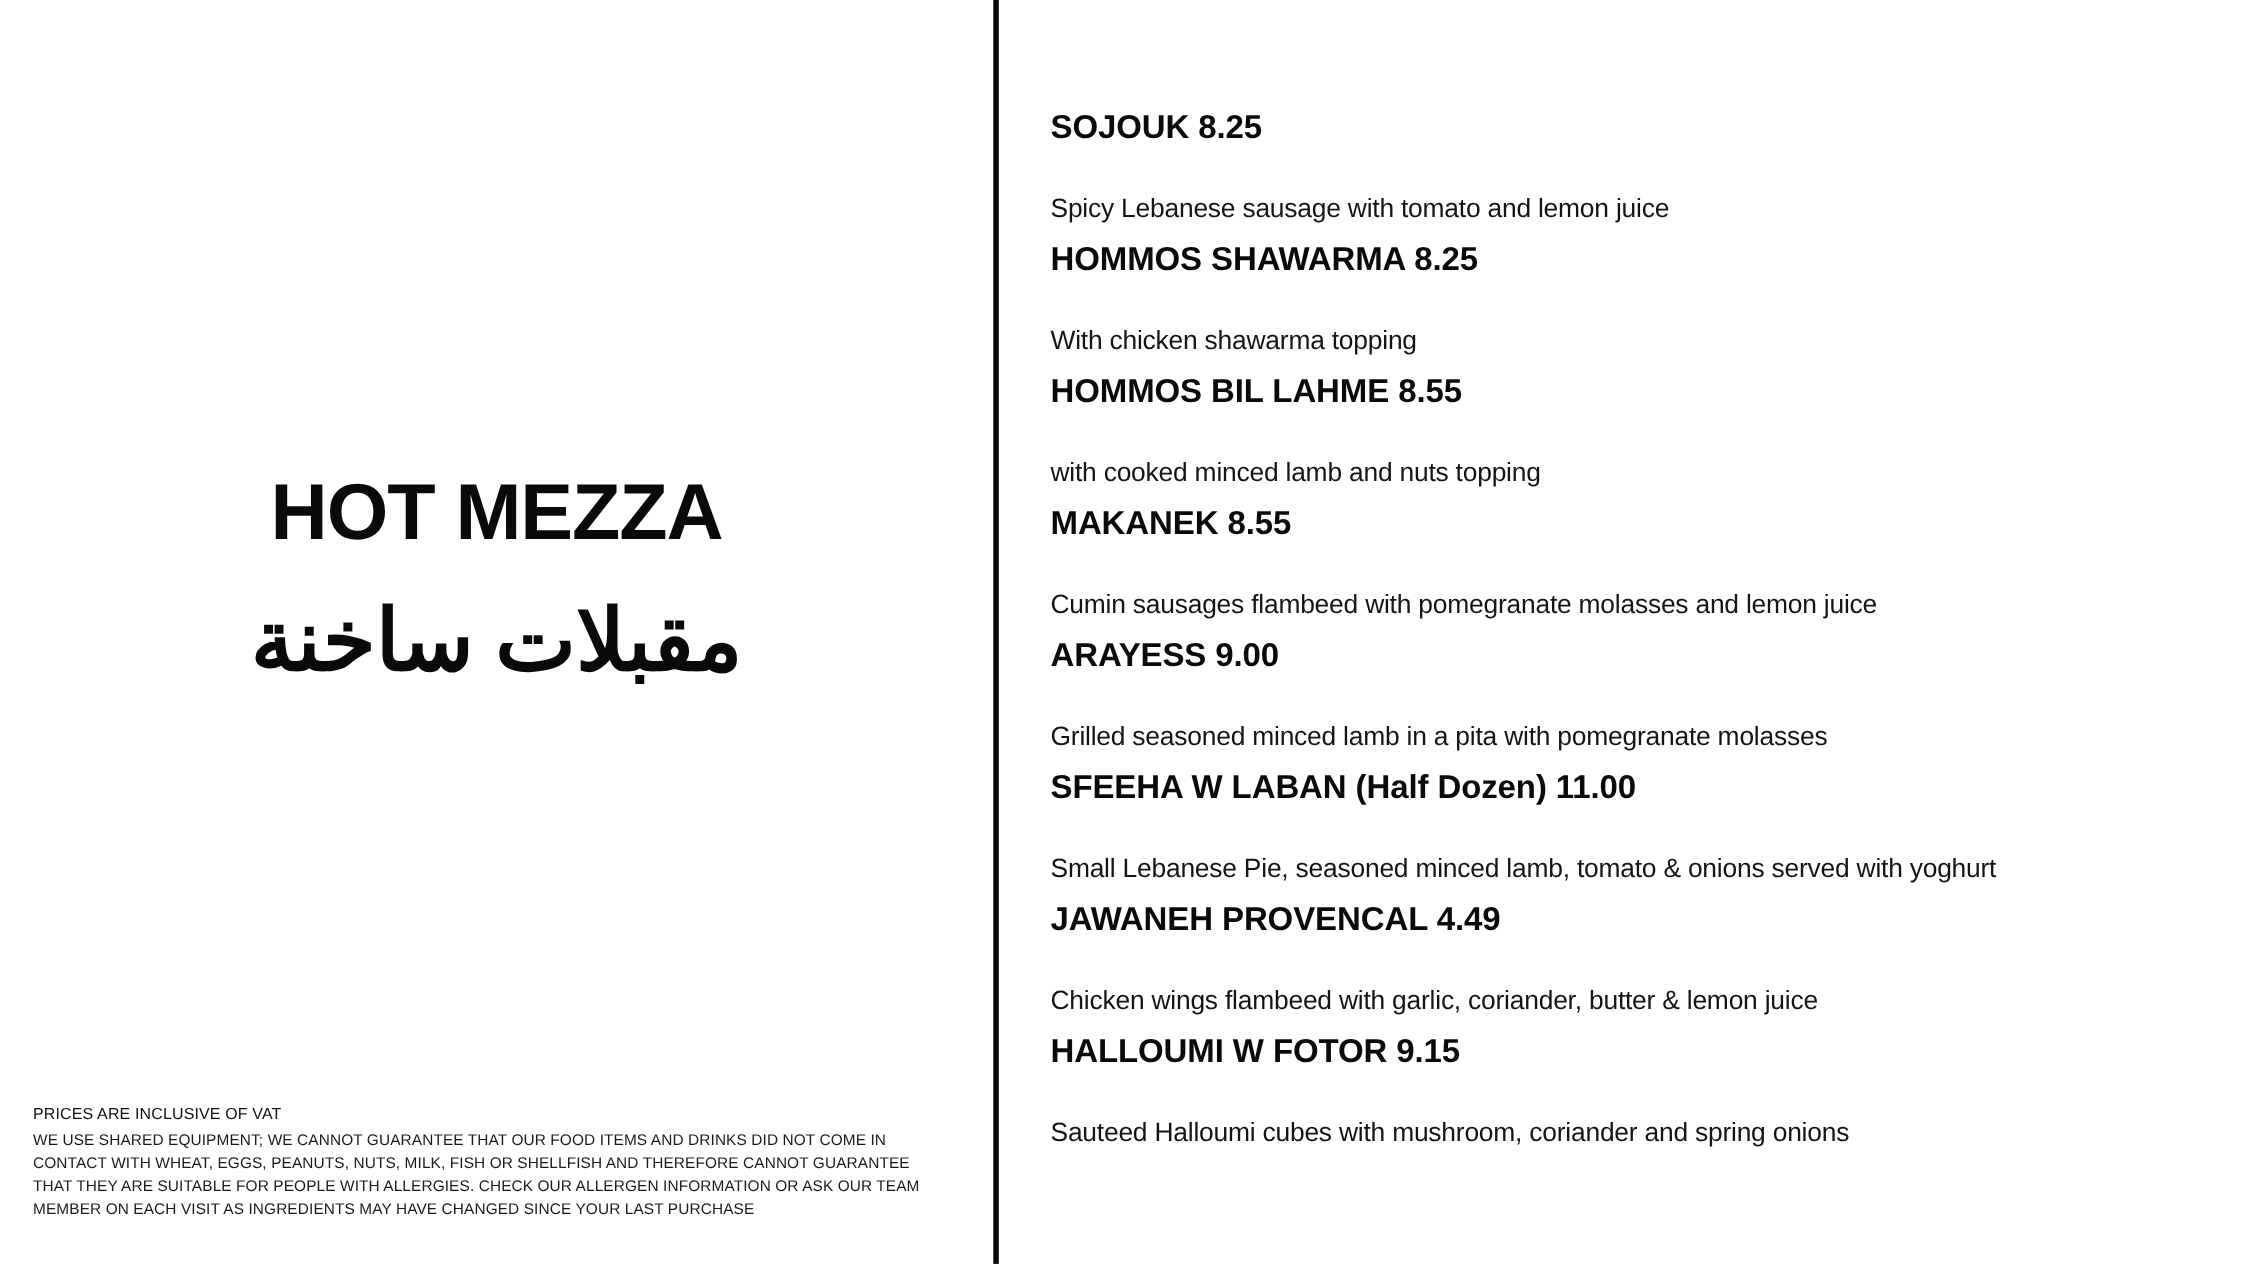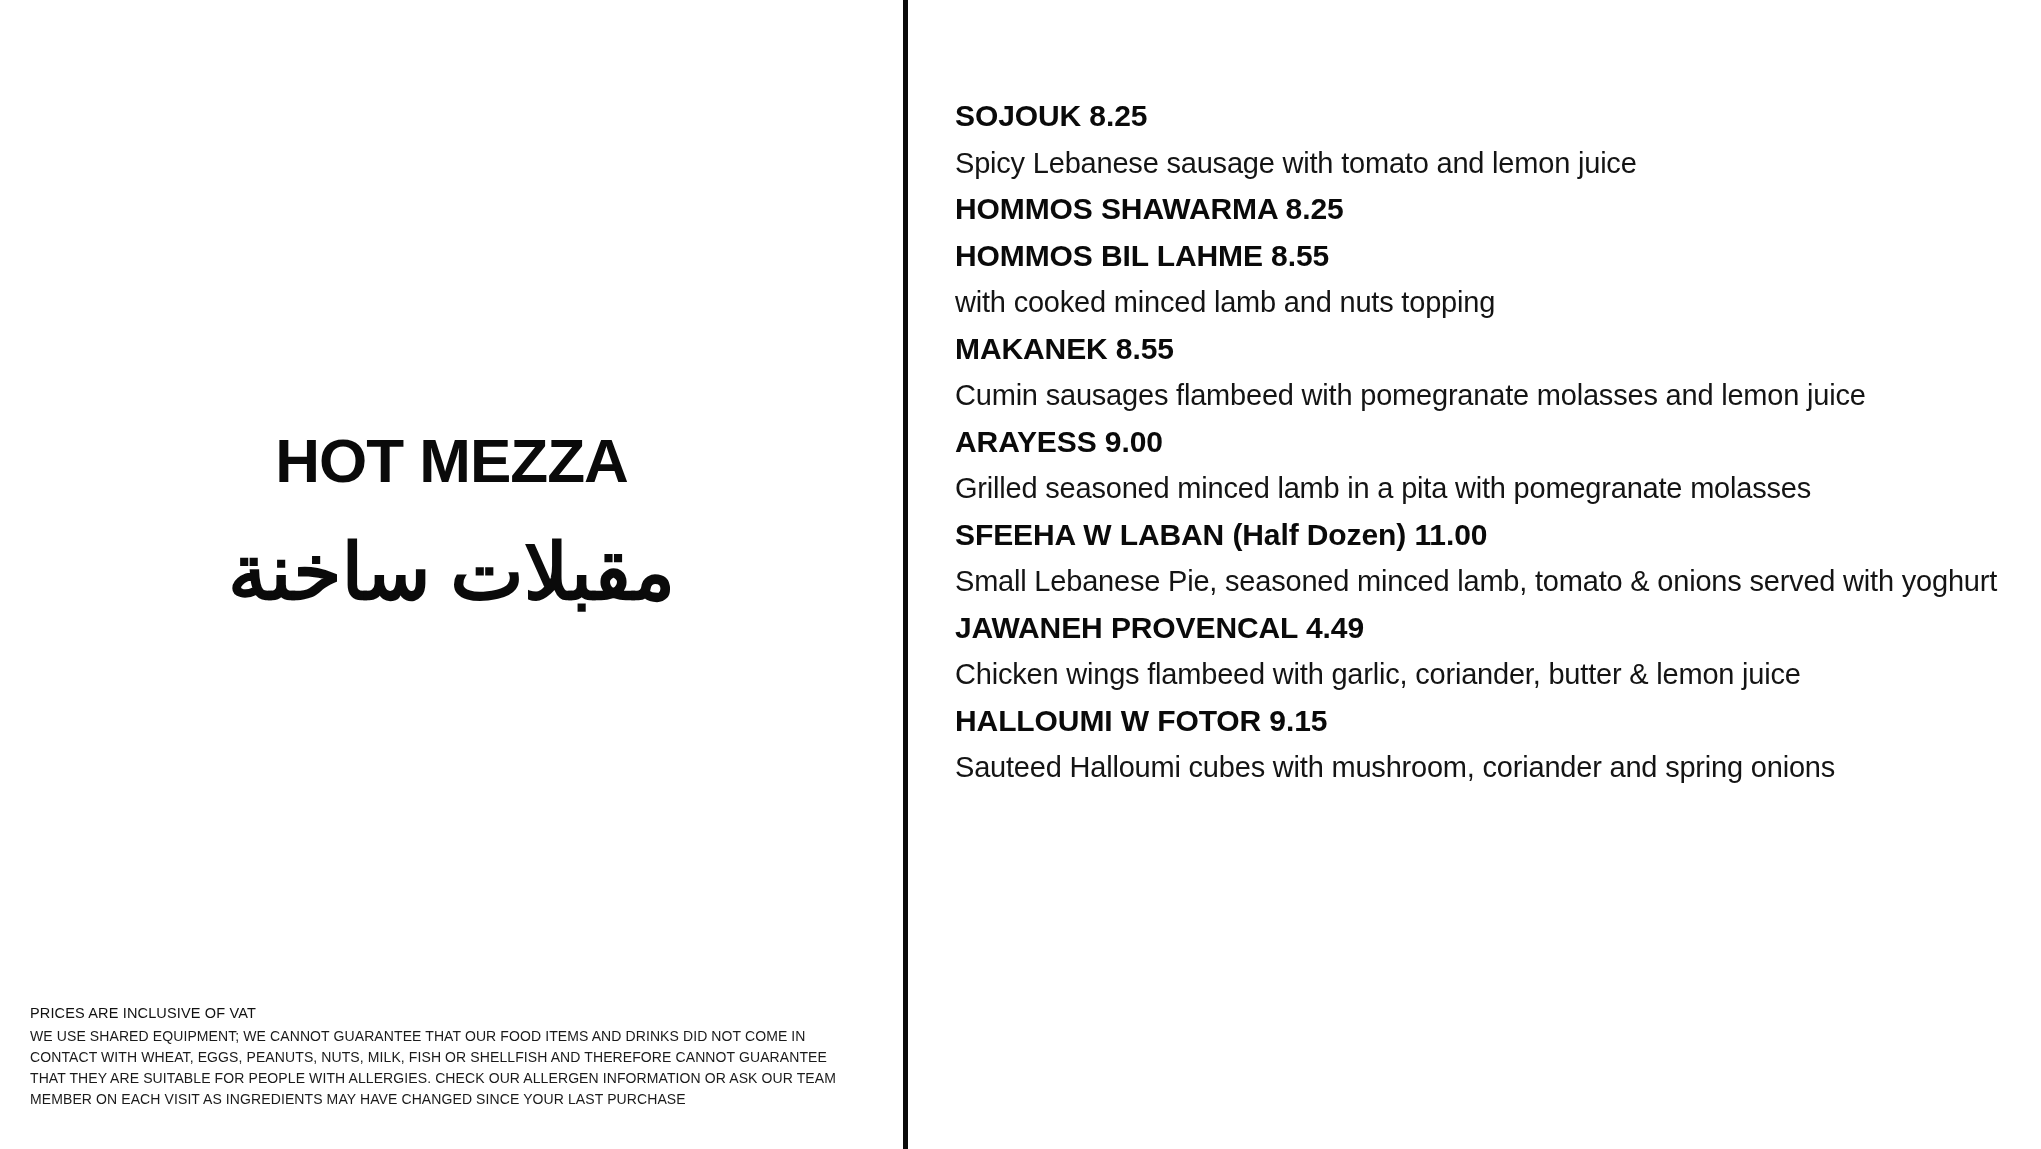--- a/index.html
+++ b/index.html
@@ -32,21 +32,21 @@
     position: absolute;
     left: 0;
     top: 430px;
     width: 903px;
     text-align: center;
   }
 
   #title-en {
     font-family: "Liberation Sans", sans-serif;
     font-weight: 700;
-    font-size: 62px;
+    font-size: 72px;
     letter-spacing: -1px;
     line-height: 1.0;
     color: #0a0a0a;
     white-space: nowrap;
   }
 
   #title-ar {
     font-family: Liberation Serif, serif;
     font-weight: 700;
     font-size: 78px;
@@ -122,24 +122,25 @@
     font-size: 30px;
     line-height: 46.5px;
     letter-spacing: -0.1px;
     color: #0a0a0a;
     white-space: nowrap;
   }
 
   .item-desc {
     font-family: "Liberation Sans", sans-serif;
     font-weight: 400;
-    font-size: 29px;
+    font-size: 24px;
     line-height: 46.5px;
     letter-spacing: -0.2px;
     color: #141414;
+    margin-top: 27px;
   }
 </style>
 </head>
 <body>
 
 <div id="page">
 
   <div id="left-panel">
 
     <div id="title-block">
@@ -157,20 +158,21 @@
   <div id="divider"></div>
 
   <div id="right-panel">
     <div id="menu-list">
         <div class="menu-item">
           <div class="item-name">SOJOUK 8.25</div>
           <div class="item-desc"> Spicy Lebanese sausage with tomato and lemon juice</div>
         </div>
         <div class="menu-item">
           <div class="item-name">HOMMOS SHAWARMA 8.25</div>
+          <div class="item-desc">With chicken shawarma topping</div>
         </div>
         <div class="menu-item">
           <div class="item-name">HOMMOS BIL LAHME 8.55</div>
           <div class="item-desc">with cooked minced lamb and nuts topping</div>
         </div>
         <div class="menu-item">
           <div class="item-name">MAKANEK 8.55</div>
           <div class="item-desc">Cumin sausages flambeed with pomegranate molasses and lemon juice</div>
         </div>
         <div class="menu-item">

